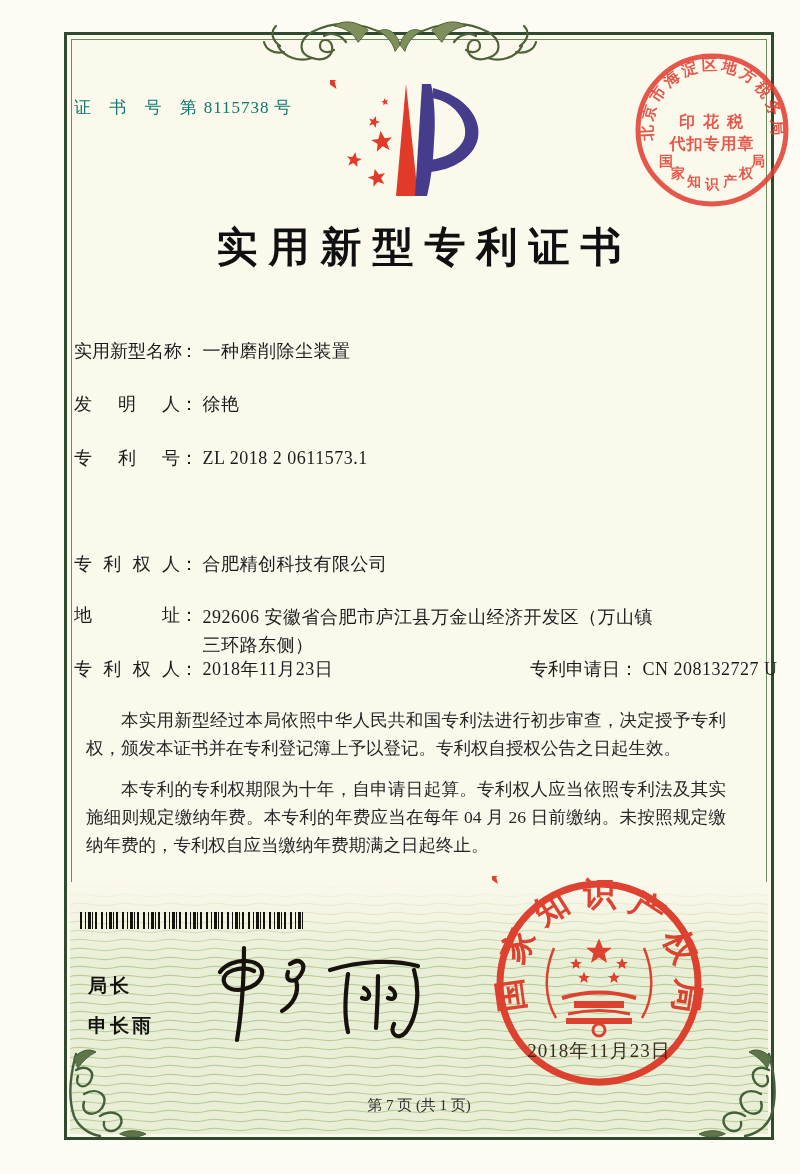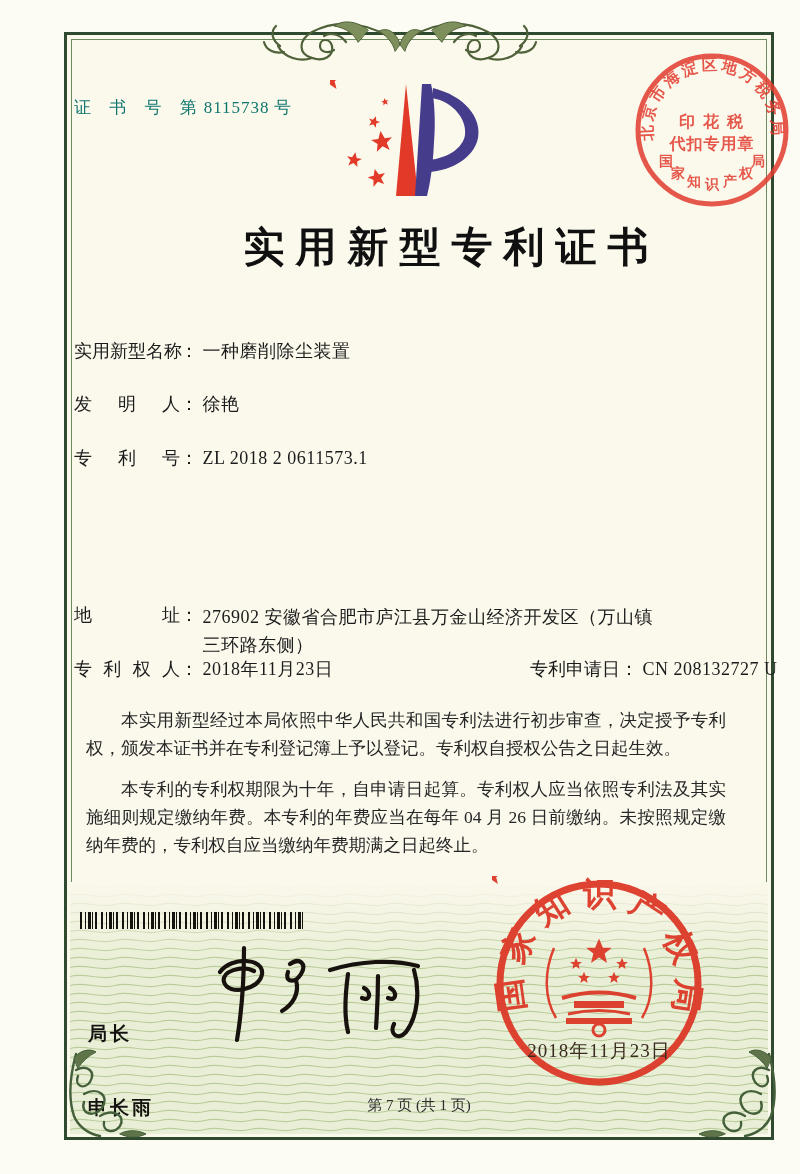--- a/index.html
+++ b/index.html
@@ -20,40 +20,40 @@
   .ornament{position:absolute;z-index:6;}
   .content{position:absolute;z-index:7;}
 
   .certno{position:absolute;left:74px;top:96px;font-size:17px;color:#0f766e;}
   .certno .pre{letter-spacing:7px;}
   .certno .num{letter-spacing:1px;}
 
   .logo{position:absolute;left:330px;top:80px;width:158px;height:122px;}
 
   .title{position:absolute;left:64px;top:220px;width:710px;text-align:center;
-         font-size:41px;font-weight:700;color:#101010;letter-spacing:11px;text-indent:11px;padding-left:27px;}
+         font-size:41px;font-weight:700;color:#101010;letter-spacing:11px;text-indent:11px;}
 
   .frow{position:absolute;left:74px;font-size:18px;color:#1b1b1b;white-space:nowrap;}
   .flabel{display:inline-block;width:106px;text-align:justify;text-align-last:justify;vertical-align:top;}
   .fvalue{letter-spacing:.5px;}
   .fwrap{display:inline-block;width:462px;white-space:normal;vertical-align:top;line-height:28px;}
   .grantno{position:absolute;left:456px;top:0;font-size:18px;color:#1b1b1b;white-space:nowrap;}
 
   .paras{position:absolute;left:74px;top:694px;width:664px;font-size:17.5px;line-height:28.3px;
          color:#262626;text-align:justify;}
   .paras p{margin:12px;text-indent:2em;}
 
   .barcode{position:absolute;left:80px;top:912px;width:225px;height:17px;z-index:7;
     background:repeating-linear-gradient(90deg,#16130f 0 2px,transparent 2px 5px,#16130f 5px 6px,
       transparent 6px 8px,#16130f 8px 11px,transparent 11px 12px,#16130f 12px 13px,transparent 13px 15px,
       #16130f 15px 17px,transparent 17px 21px);}
 
   .director{position:absolute;left:88px;top:973px;font-size:19px;font-weight:600;color:#14130f;
             font-family:"Liberation Sans","DejaVu Sans",sans-serif;}
-  .director div{margin-bottom:14px;letter-spacing:3px;margin-top:48px;}
+  .director div{margin-bottom:14px;letter-spacing:3px;}
   .sig{position:absolute;left:192px;top:938px;width:252px;height:112px;}
 
   .seal{position:absolute;left:492px;top:876px;width:214px;height:214px;opacity:.92;z-index:8;}
   .sealdate{position:absolute;left:492px;top:1038px;width:214px;text-align:center;z-index:9;
             font-size:19px;color:#3a2b20;letter-spacing:1px;}
 
   .taxstamp{position:absolute;left:632px;top:50px;width:160px;height:160px;opacity:.85;z-index:8;}
 
   .footer{position:absolute;left:64px;top:1096px;width:710px;text-align:center;
           font-size:15px;color:#2e2e2e;z-index:7;}
@@ -136,23 +136,27 @@
     <span class="fvalue">一种磨削除尘装置</span>
   </div>
   <div class="frow" style="top:392px">
     <span class="flabel">发明人</span><span>：</span>
     <span class="fvalue">徐艳</span>
   </div>
   <div class="frow" style="top:446px">
     <span class="flabel">专利号</span><span>：</span>
     <span class="fvalue">ZL 2018 2 0611573.1</span>
   </div>
+  <div class="frow" style="top:552px">
+    <span class="flabel">专利权人</span><span>：</span>
+    <span class="fvalue">合肥精创科技有限公司</span>
+  </div>
   <div class="frow" style="top:603px">
     <span class="flabel">地址</span><span>：</span>
-    <span class="fvalue fwrap">276902 安徽省合肥市庐江县万金山经济开发区（万山镇三环路东侧）</span>
+    <span class="fvalue fwrap">292606 安徽省合肥市庐江县万金山经济开发区（万山镇三环路东侧）</span>
   </div>
   <div class="frow" style="top:657px">
     <span class="flabel">专利权人</span><span>：</span>
     <span class="fvalue">2018年11月23日</span>
     <span class="grantno">
       <span>专利申请日</span><span>：</span>
       <span class="fvalue">CN 208132727 U</span>
     </span>
   </div>
 

